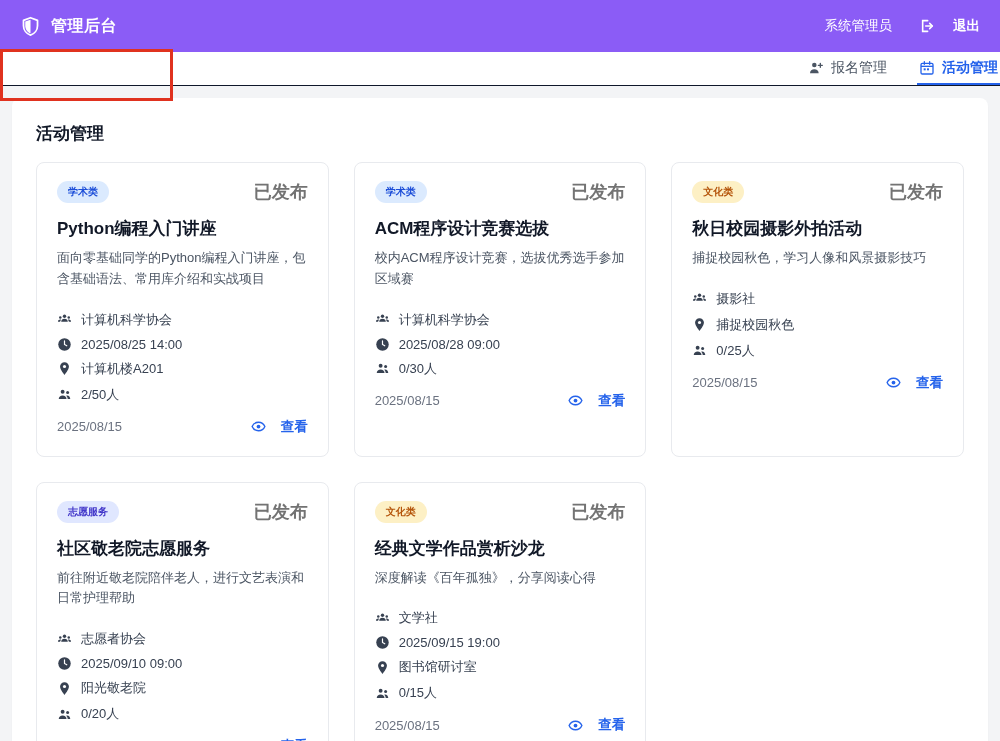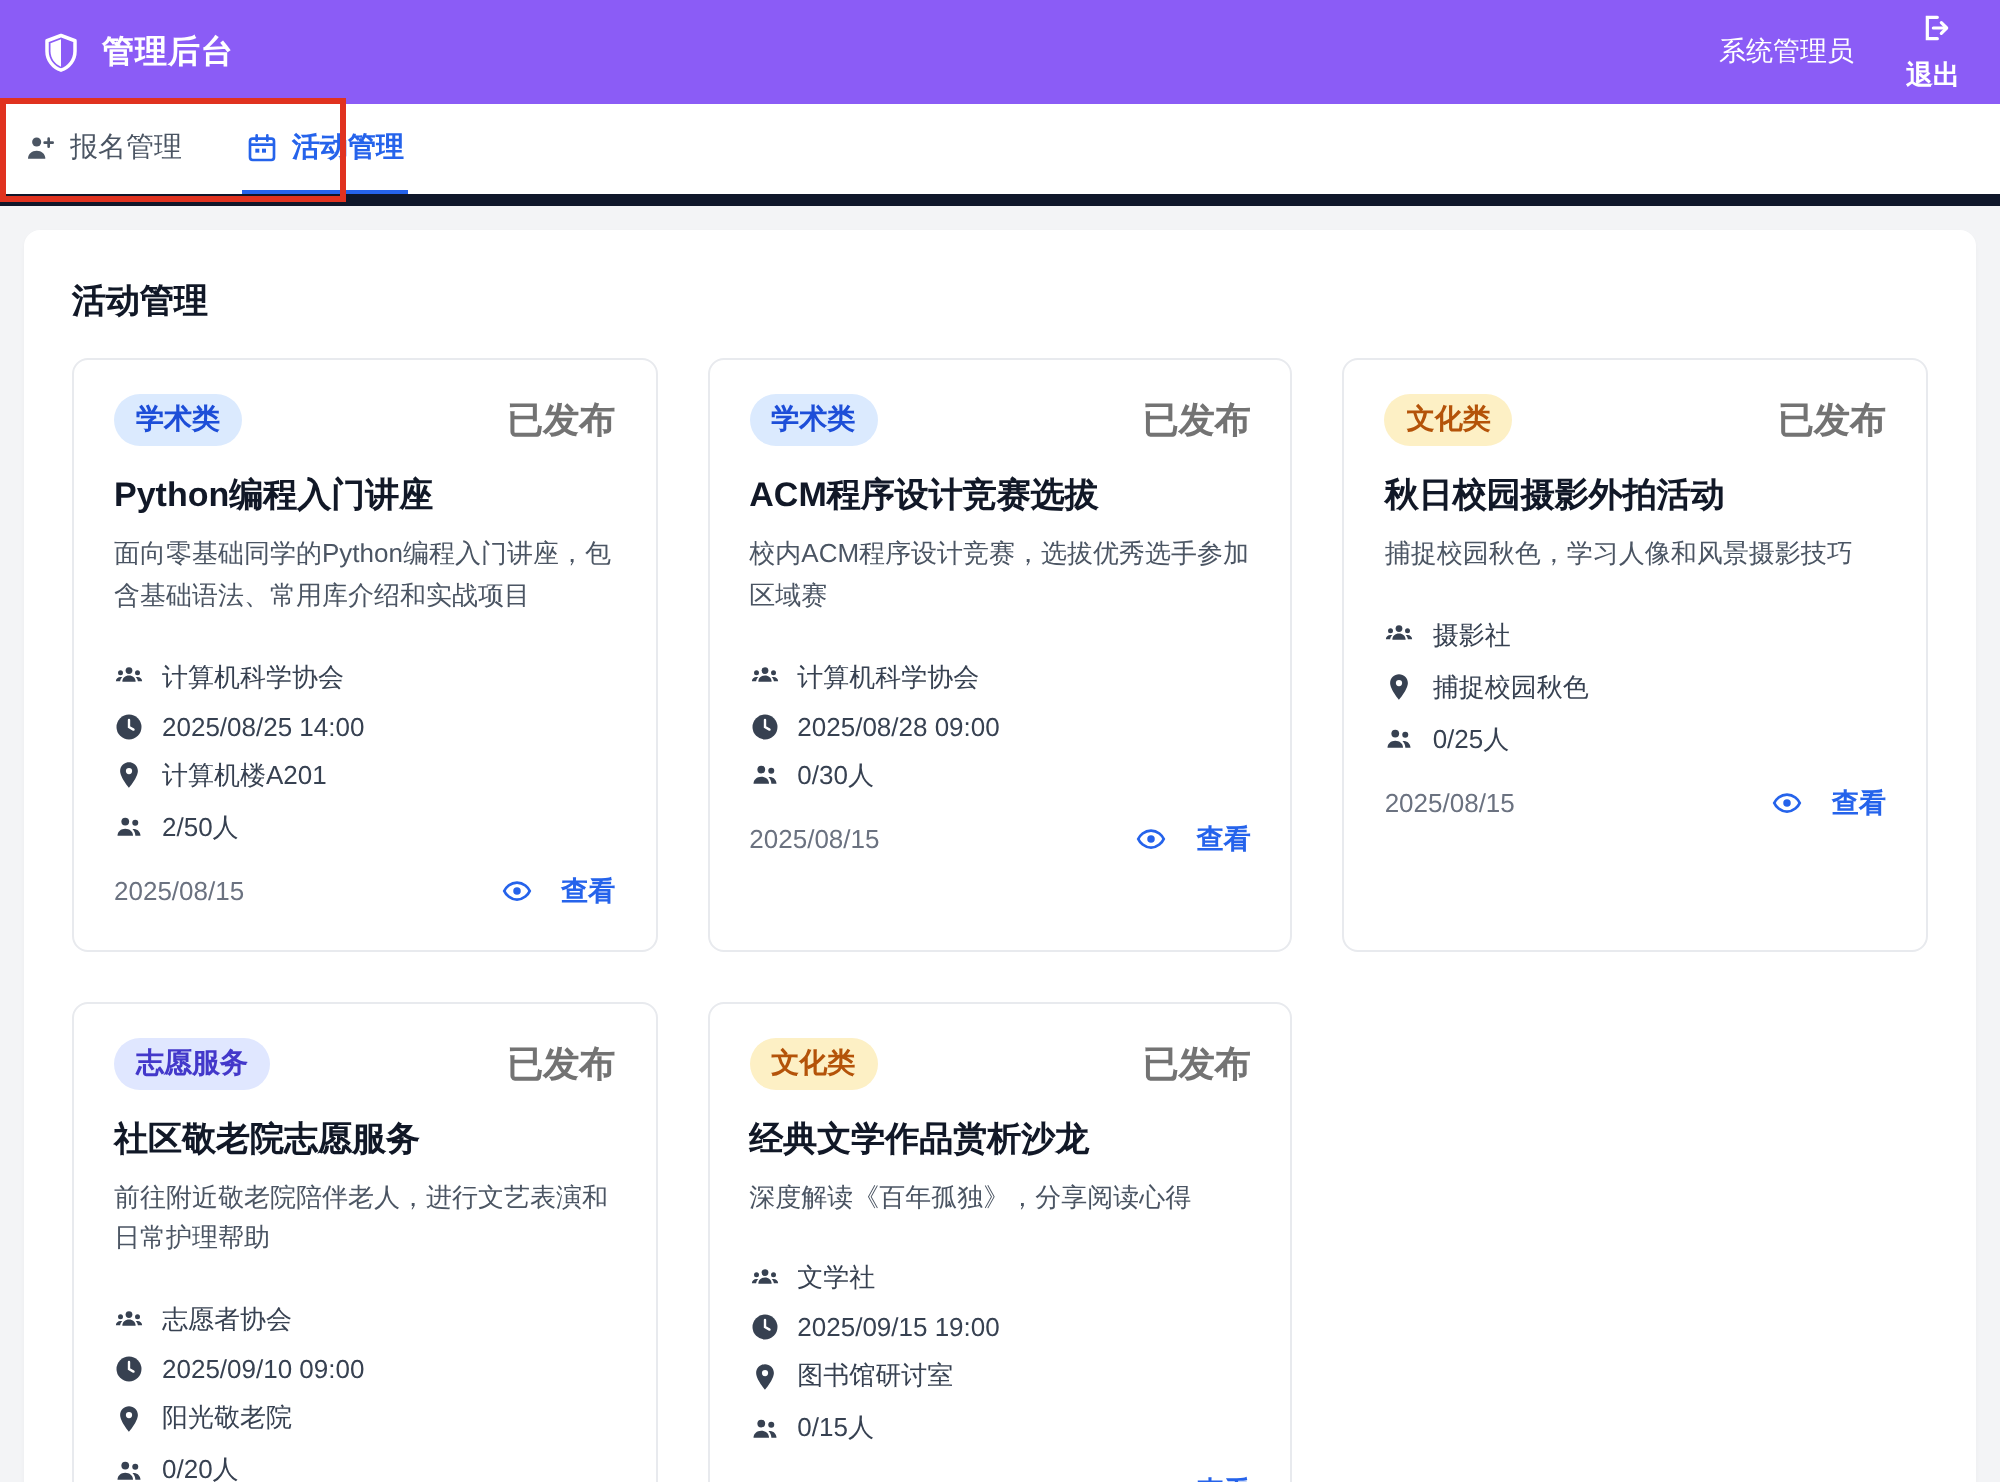--- a/index.html
+++ b/index.html
@@ -4,37 +4,37 @@
 <style>
   * { margin:0; padding:0; box-sizing:border-box; }
   html,body { width:1000px; height:741px; overflow:hidden; }
   body { font-family:"Liberation Sans","DejaVu Sans",sans-serif; background:#f3f4f6; position:relative; }
 
   
   .app-header { height:52px; background:#8b5cf6; color:#fff; display:flex; align-items:center; justify-content:space-between; padding:0 20px; }
   .app-header .left { display:flex; align-items:center; gap:10px; }
   .app-title { font-size:16px; font-weight:bold; letter-spacing:.5px; }
   .app-header .right { display:flex; align-items:center; gap:26px; font-size:13.5px; }
-  .logout-btn { display:flex; align-items:center; gap:7px; background:none; border:none; color:#fff; font-size:13.5px; font-weight:bold; cursor:pointer; font-family:inherit;flex-direction:column; }
+  .logout-btn { display:flex; align-items:center; gap:19px; background:none; border:none; color:#fff; font-size:13.5px; font-weight:bold; cursor:pointer; font-family:inherit; }
 
   
-  .tab-bar { background:#fff; border-bottom:6px solid #0f172a; height:51px; display:flex; align-items:stretch; padding:0 0 0 10px; gap:28px; position:relative; }
+  .tab-bar { background:#fff; border-bottom:1px solid #0f172a; height:34px; display:flex; align-items:stretch; padding:0 0 0 10px; gap:28px; position:relative;justify-content:flex-end; }
   .tab { display:flex; align-items:center; gap:7px; font-size:14px; color:#4b5563; cursor:pointer; border-bottom:2px solid transparent; padding:0 2px; }
   .tab.active { color:#2563eb; border-bottom-color:#2563eb; font-weight:bold; }
   .annotation-box { position:absolute; left:0px; top:-3px; width:173px; height:52px; border:3px solid #e0321f; z-index:20; pointer-events:none; }
 
   
   .main { padding:12px; }
   .panel { background:#fff; border-radius:8px; min-height:607px; padding:24px; box-shadow:0 1px 2px rgba(0,0,0,.03); }
   .panel-heading { font-size:17px; font-weight:bold; color:#111827; }
 
   .card-grid { display:grid; grid-template-columns:repeat(3,1fr); gap:25px; margin-top:17px; }
   .card { border:1px solid #e8eaee; border-radius:8px; padding:17px 20px 20px; background:#fff; }
   .card-top { display:flex; justify-content:space-between; align-items:center; }
-  .badge { font-size:14px; padding:4px 11px; border-radius:999px; font-weight:bold; }
+  .badge { font-size:10px; padding:4px 11px; border-radius:999px; font-weight:bold; }
   .badge-academic { background:#dbeafe; color:#1d4ed8; }
   .badge-culture  { background:#fdf0c5; color:#b45309; }
   .badge-volunteer{ background:#e0e7ff; color:#4338ca; }
   .status { font-size:18px; color:#737373; font-weight:bold; }
   .card-title { font-size:17px; font-weight:bold; color:#111827; margin:13px 0 8px; }
   .card-desc { font-size:13px; color:#4b5563; line-height:1.6; }
   .meta-list { margin-top:21px; }
   .meta-row { display:flex; align-items:center; gap:9px; font-size:13px; color:#374151; margin:8px 0; }
   .meta-row svg { flex:none; }
   .card-footer { display:flex; justify-content:space-between; align-items:center; margin-top:14px; }

